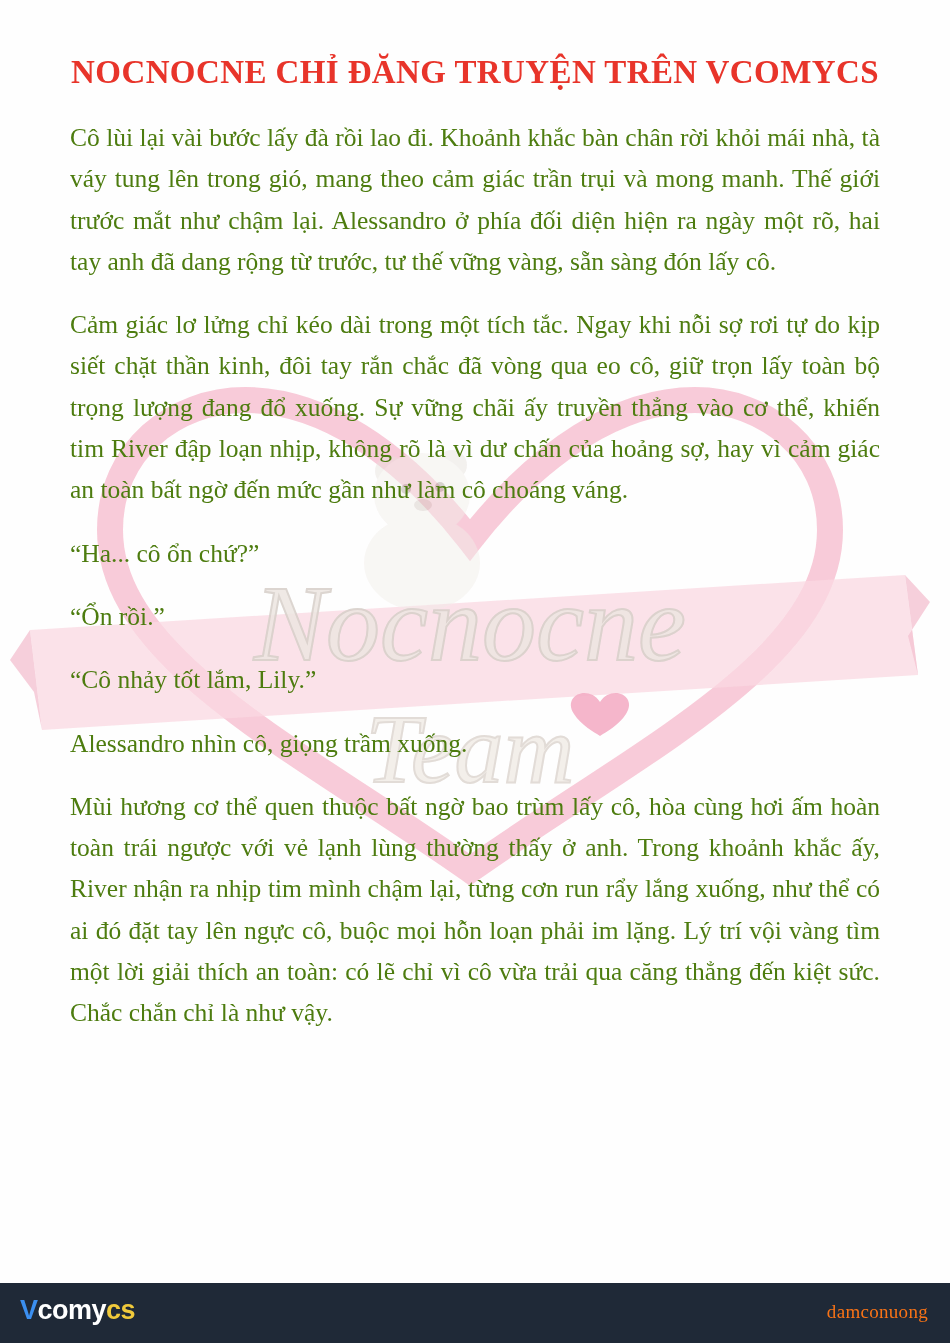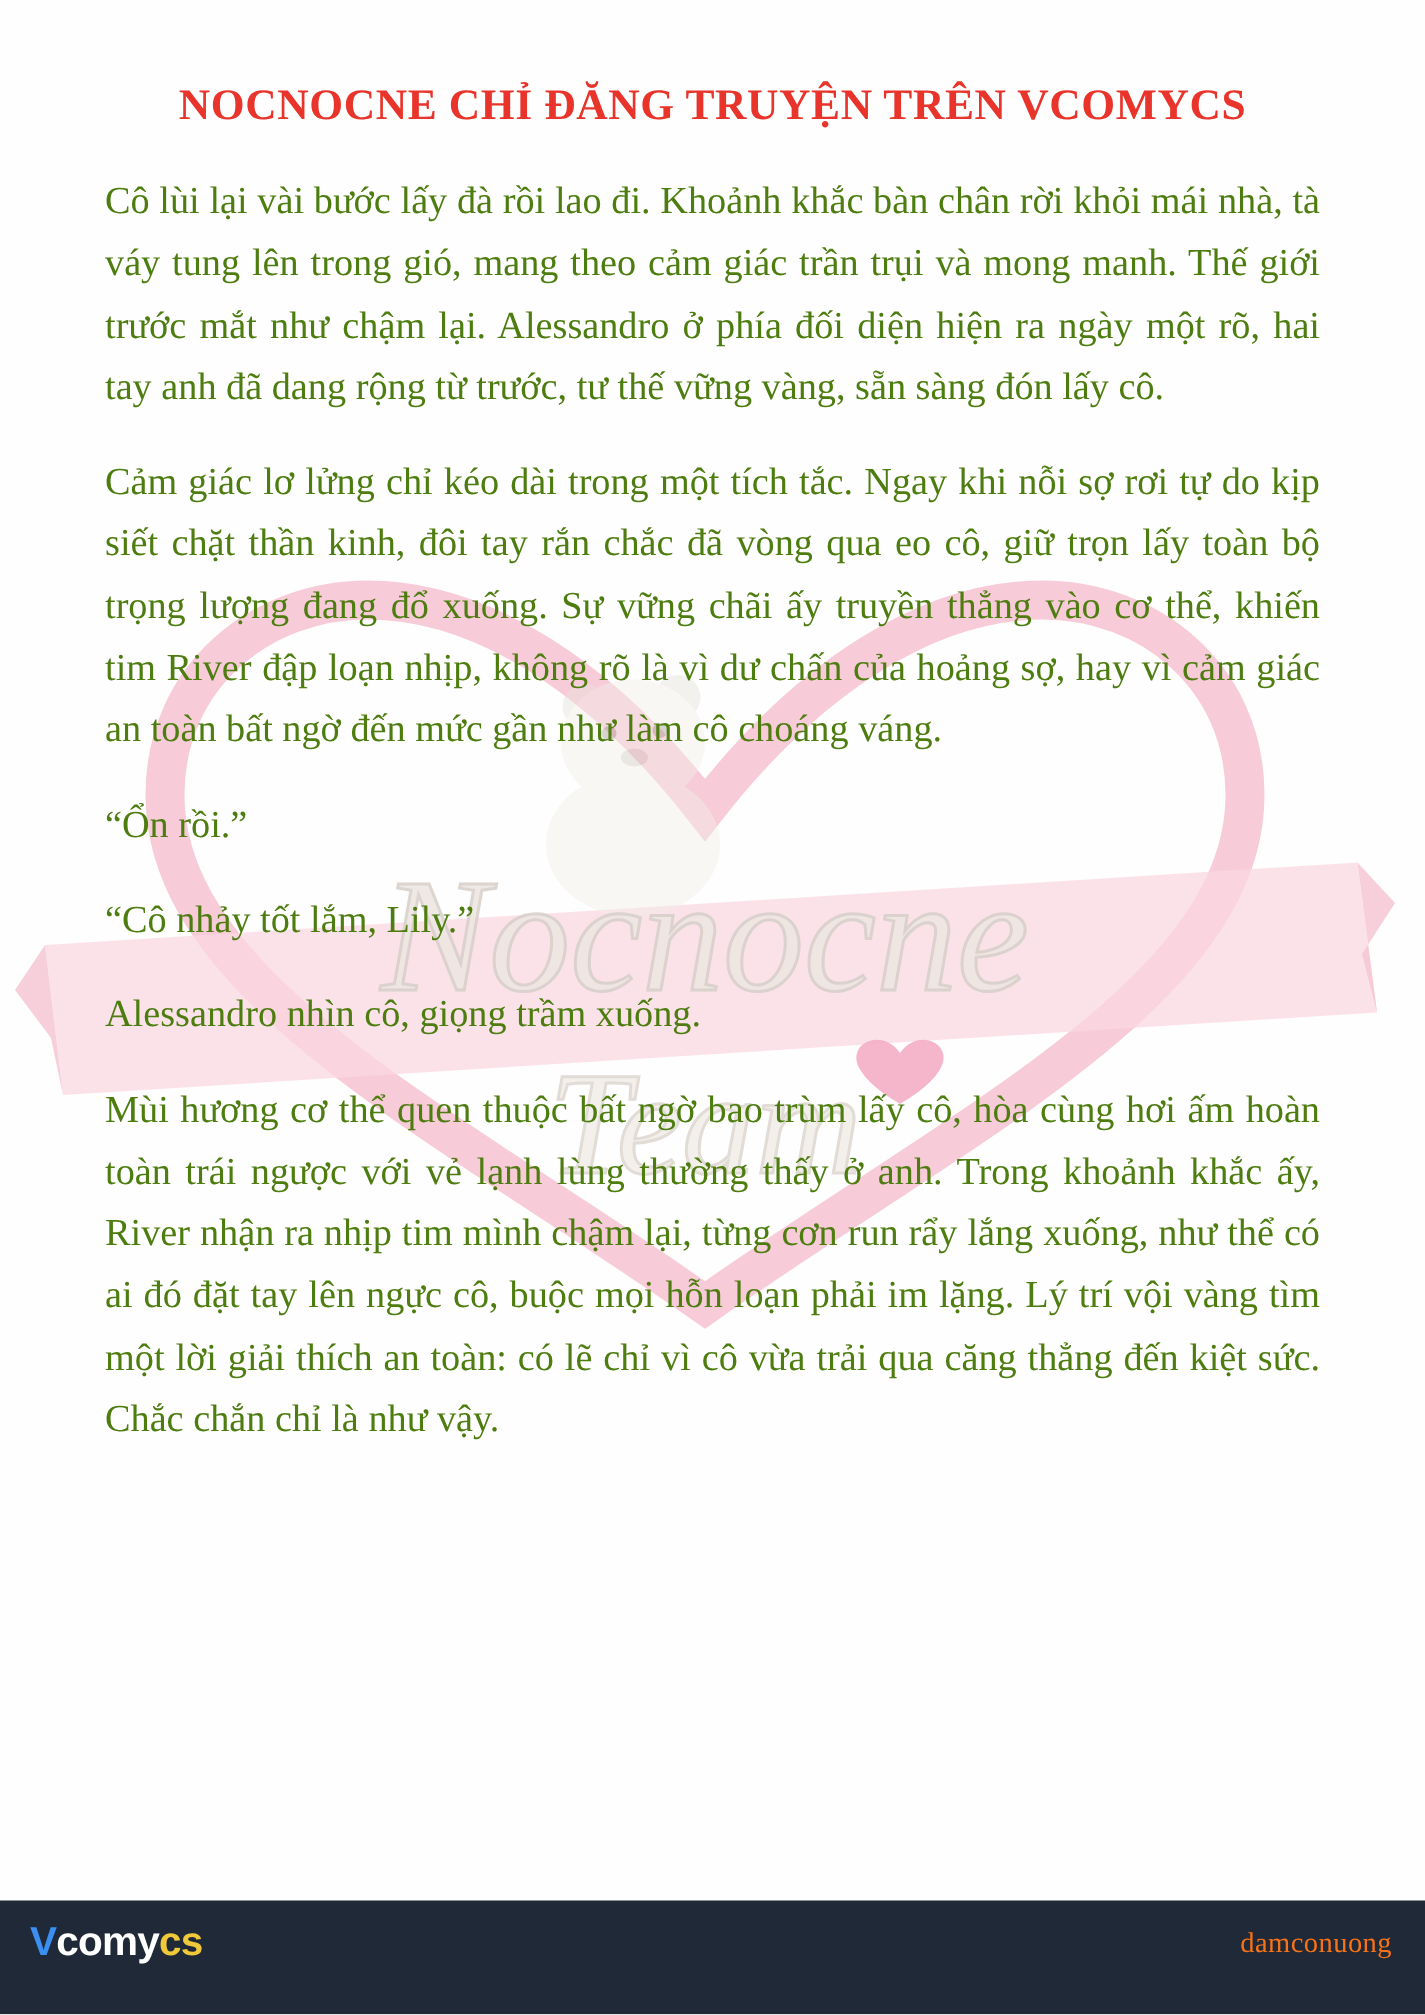--- a/index.html
+++ b/index.html
@@ -40,21 +40,21 @@
   #content {
     position: relative;
     z-index: 3;
     padding: 46px 70px 0 70px;
   }
 
   #header-title {
     text-align: center;
     color: #e8342a;
     font-weight: bold;
-    font-size: 29px;
+    font-size: 33px;
     letter-spacing: 0.4px;
     font-family: "Liberation Serif", serif;
     margin: 8px 0 26px 0;
     white-space: nowrap;
   }
 
   .para {
     font-size: 25.5px;
     line-height: 1.62;
     color: #4d7c0f;
@@ -65,21 +65,21 @@
   .para.q {
     text-align: left;
   }
 
   
   #footer {
     position: absolute;
     left: 0;
     bottom: 0;
     width: 950px;
-    height: 76px;
+    height: 60px;
     background: #1f2937;
     z-index: 5;
   }
   #brand-logo {
     position: absolute;
     left: 20px;
     top: 12px;
     font-family: "Liberation Sans", sans-serif;
     font-weight: bold;
     font-size: 27px;
@@ -127,20 +127,21 @@
 
     <path d="M600 372 c -12 -18, -38 -6, -26 12 c 7 11, 20 18, 26 22 c 6 -4, 19 -11, 26 -22 c 12 -18, -14 -30, -26 -12 z" fill="#f2a0bb" opacity="0.9"></path>
   </svg>
 
   <div id="content">
 
     <h1 id="header-title">NOCNOCNE CHỈ ĐĂNG TRUYỆN TRÊN VCOMYCS</h1>
 
     <p class="para">Cô lùi lại vài bước lấy đà rồi lao đi. Khoảnh khắc bàn chân rời khỏi mái nhà, tà váy tung lên trong gió, mang theo cảm giác trần trụi và mong manh. Thế giới trước mắt như chậm lại. Alessandro ở phía đối diện hiện ra ngày một rõ, hai tay anh đã dang rộng từ trước, tư thế vững vàng, sẵn sàng đón lấy cô.</p>
     <p class="para">Cảm giác lơ lửng chỉ kéo dài trong một tích tắc. Ngay khi nỗi sợ rơi tự do kịp siết chặt thần kinh, đôi tay rắn chắc đã vòng qua eo cô, giữ trọn lấy toàn bộ trọng lượng đang đổ xuống. Sự vững chãi ấy truyền thẳng vào cơ thể, khiến tim River đập loạn nhịp, không rõ là vì dư chấn của hoảng sợ, hay vì cảm giác an toàn bất ngờ đến mức gần như làm cô choáng váng.</p>
+    <p class="para q">“Ha... cô ổn chứ?”</p>
     <p class="para q">“Ổn rồi.”</p>
     <p class="para q">“Cô nhảy tốt lắm, Lily.”</p>
     <p class="para q">Alessandro nhìn cô, giọng trầm xuống.</p>
     <p class="para">Mùi hương cơ thể quen thuộc bất ngờ bao trùm lấy cô, hòa cùng hơi ấm hoàn toàn trái ngược với vẻ lạnh lùng thường thấy ở anh. Trong khoảnh khắc ấy, River nhận ra nhịp tim mình chậm lại, từng cơn run rẩy lắng xuống, như thể có ai đó đặt tay lên ngực cô, buộc mọi hỗn loạn phải im lặng. Lý trí vội vàng tìm một lời giải thích an toàn: có lẽ chỉ vì cô vừa trải qua căng thẳng đến kiệt sức. Chắc chắn chỉ là như vậy.</p>
 
   </div>
 
   <div id="footer">
     <div id="brand-logo"><span class="v">V</span><span class="c">comy</span><span class="y">cs</span></div>
     <div id="footer-right">damconuong</div>

